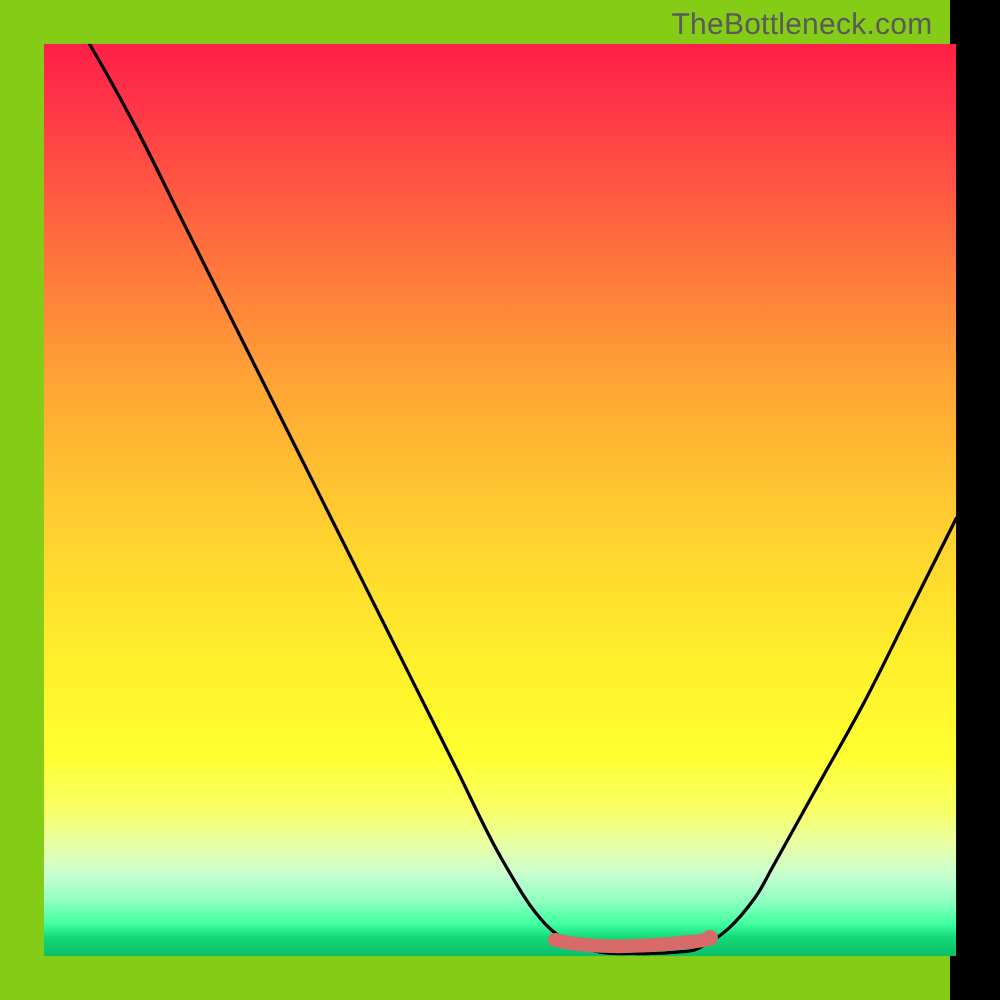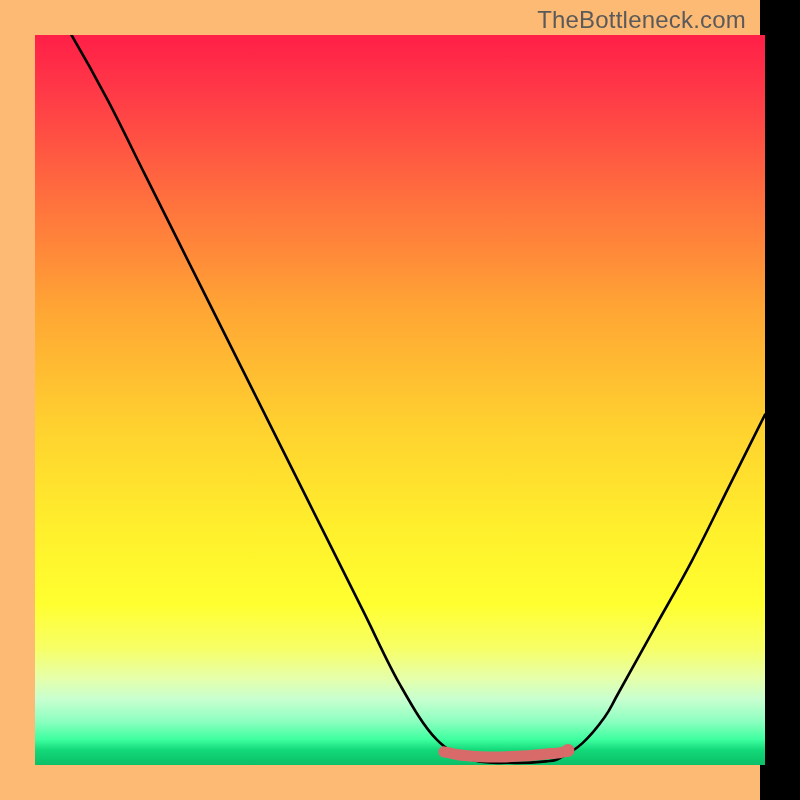--- a/index.html
+++ b/index.html
@@ -8,21 +8,21 @@
     width: 800px;
     height: 800px;
     background: #000;
     font-family: Arial, Helvetica, sans-serif;
     overflow: hidden;
   }
   .frame {
     position: relative;
     width: 760px;
     height: 800px;
-    background: #fdba74;
+    background: #84cc16;
   }
   .watermark {
     position: absolute;
     top: 6px;
     right: 14px;
     color: #5a5a5a;
     font-size: 24px;
     font-weight: 500;
     letter-spacing: 0.2px;
     z-index: 4;

